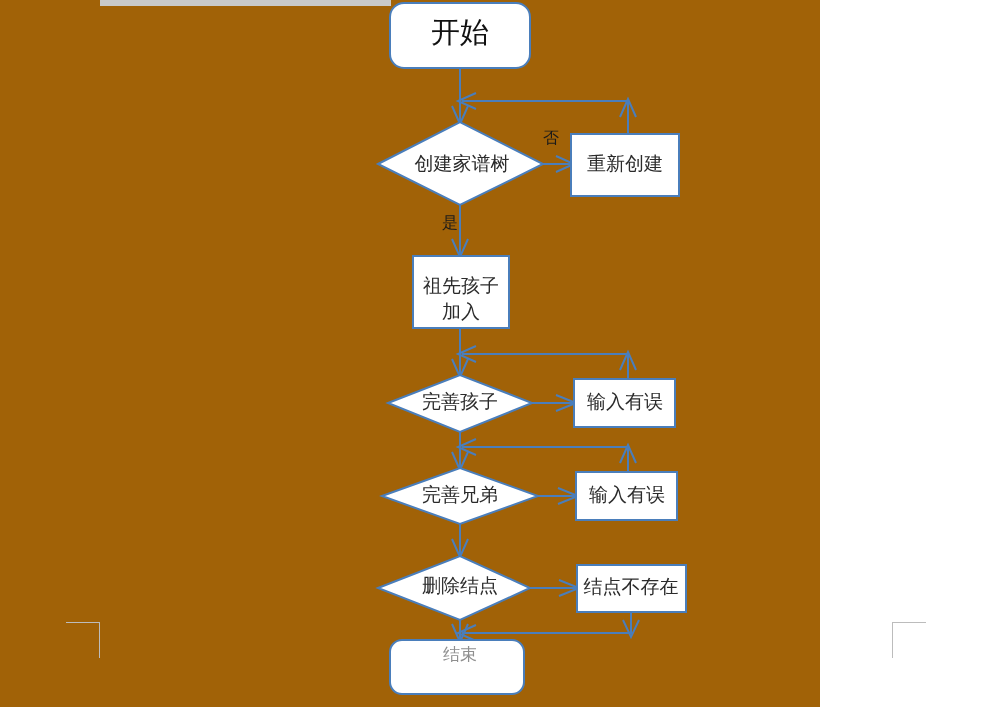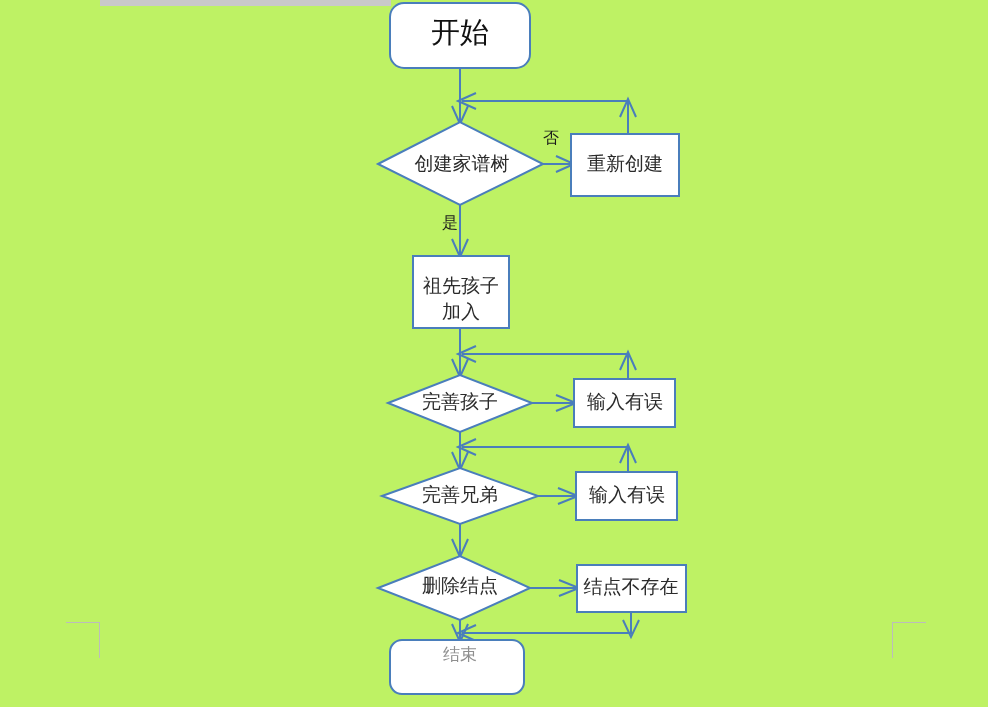--- a/index.html
+++ b/index.html
@@ -10,23 +10,23 @@
   }
   body {
     width: 992px;
     height: 707px;
     font-family: "Liberation Serif", "DejaVu Serif", serif;
     overflow: hidden;
     position: relative;
   }
   #page {
     position: relative;
-    width: 988px;
+    width: 820px;
     height: 707px;
-    background: #bef264;
+    background: #a16207;
   }
   #flow-svg {
     position: absolute;
     left: 0;
     top: 0;
     width: 992px;
     height: 707px;
     display: block;
   }
   .shape-stroke {

